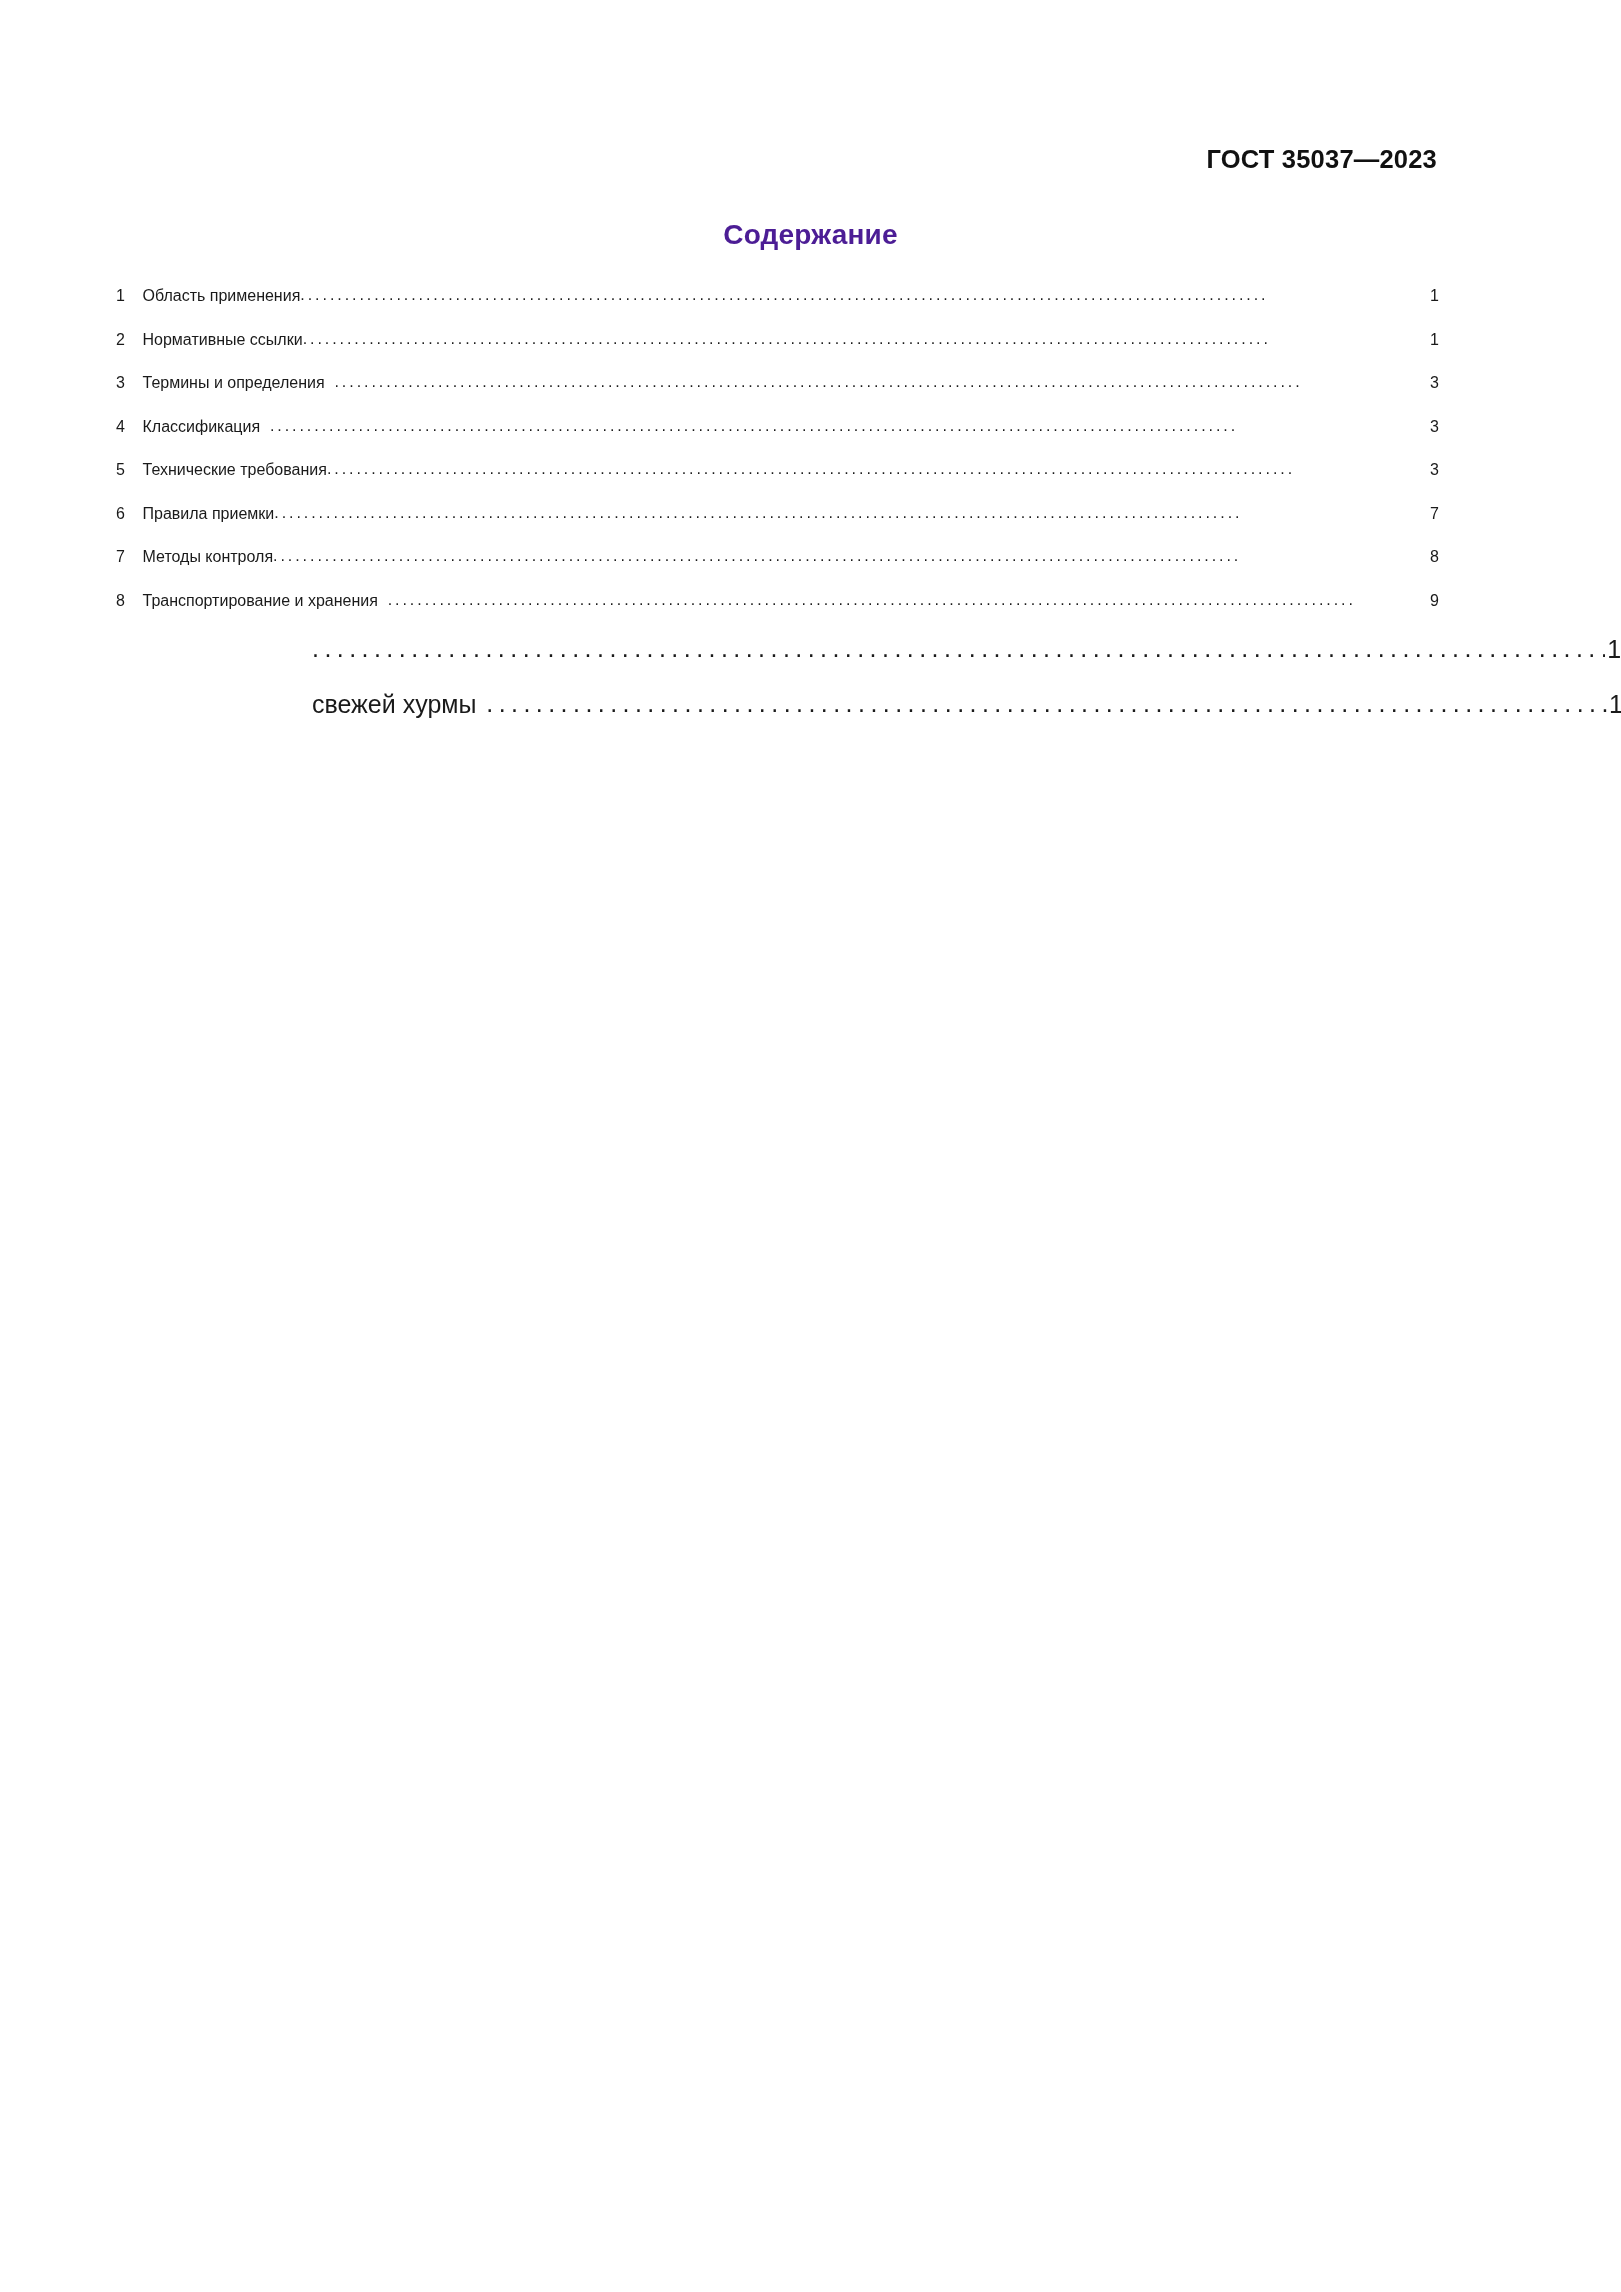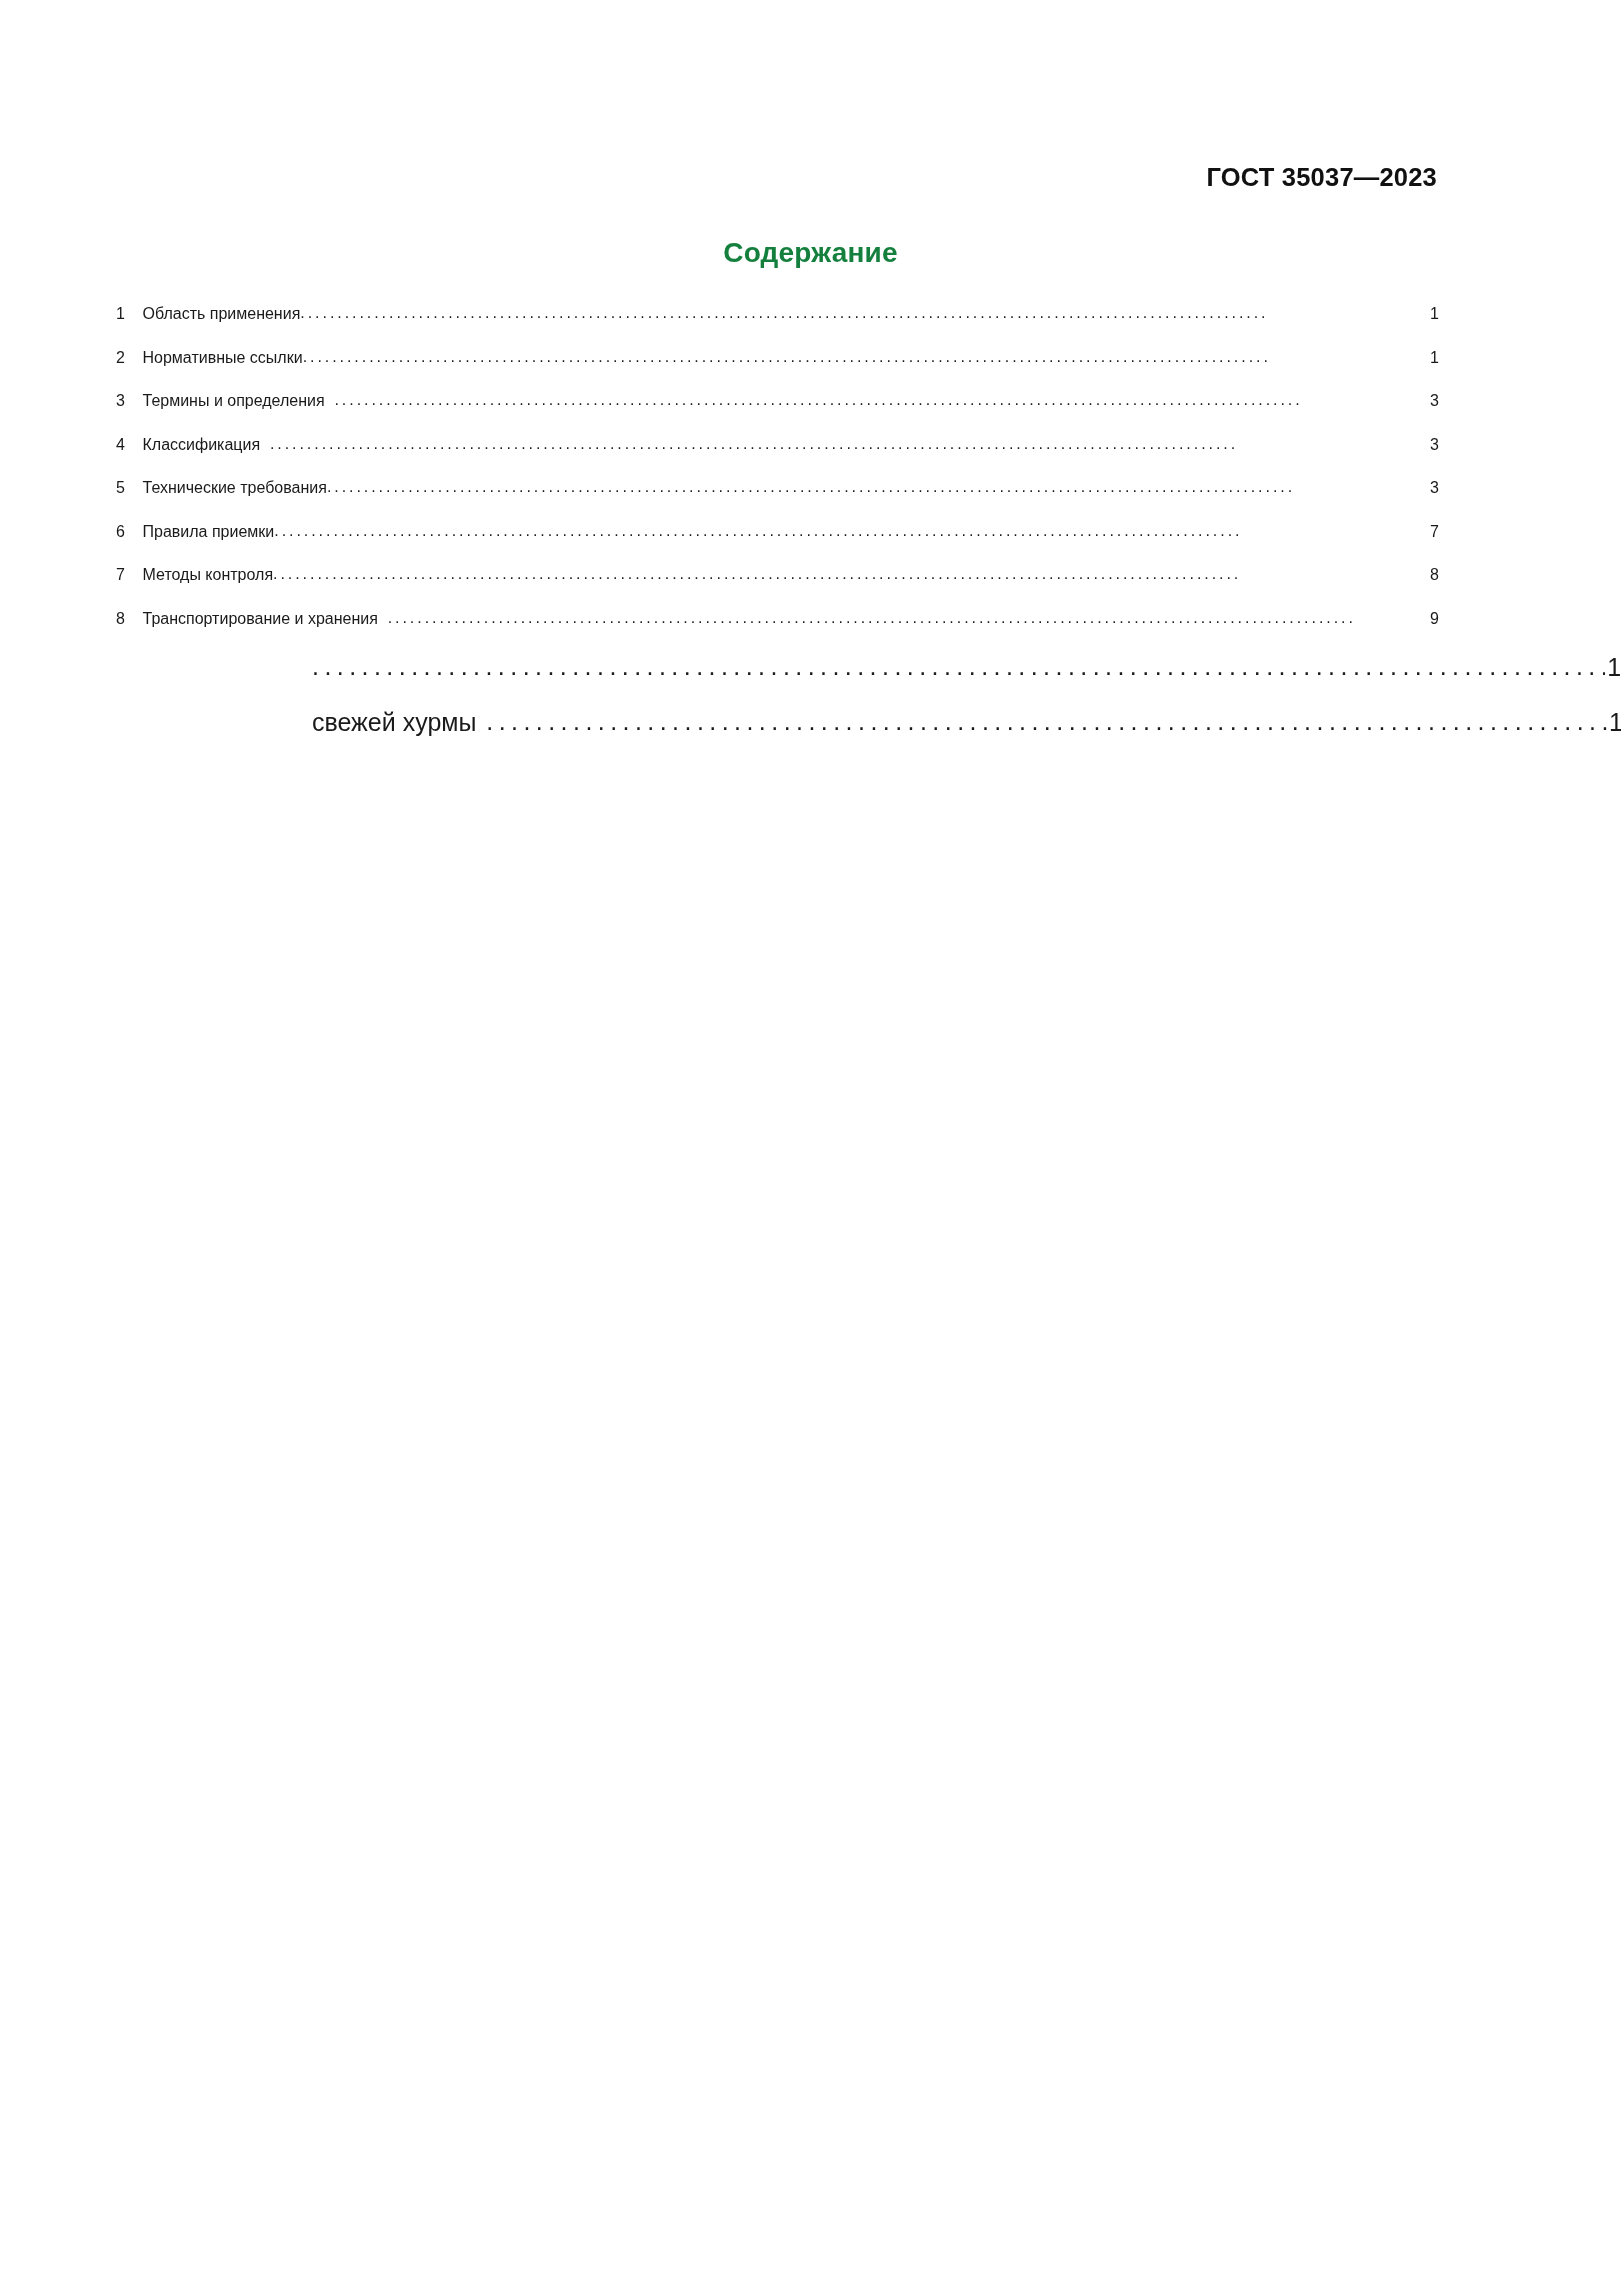--- a/index.html
+++ b/index.html
@@ -10,21 +10,21 @@
   }
   body {
     font-family: "Liberation Sans", "DejaVu Sans", sans-serif;
     color: #1a1a1a;
     -webkit-font-smoothing: antialiased;
   }
   .page {
     position: relative;
     width: 1621px;
     height: 1689px;
-    margin: 18px auto;
+    margin: 0 auto;
     background: #ffffff;
     overflow: hidden;
   }
 
   
   .doc-header {
     position: absolute;
     top: 145px;
     left: 0;
     right: 184px;
@@ -38,21 +38,21 @@
   
   .doc-title {
     position: absolute;
     top: 219px;
     left: 0;
     right: 0;
     text-align: center;
     font-size: 28px;
     font-weight: bold;
     letter-spacing: 0.2px;
-    color: #15803d;
+    color: #4c1d95;
   }
 
   
   .toc {
     position: absolute;
     top: 287px;
     left: 116px;
     width: 1323px;
   }
 

